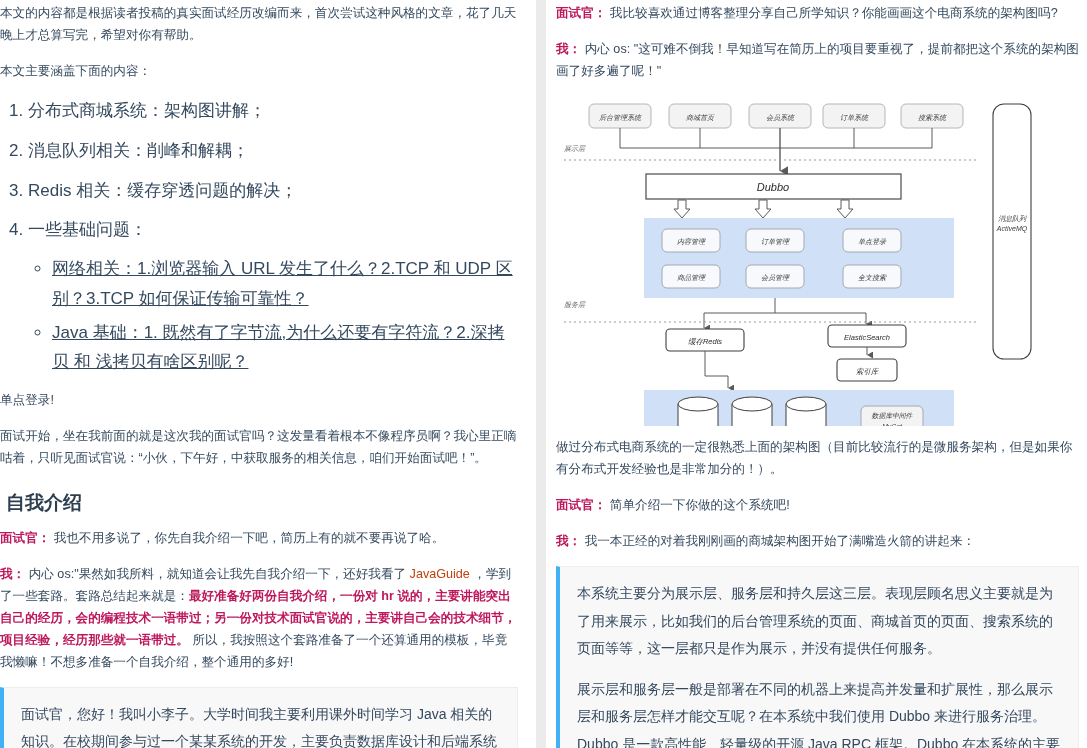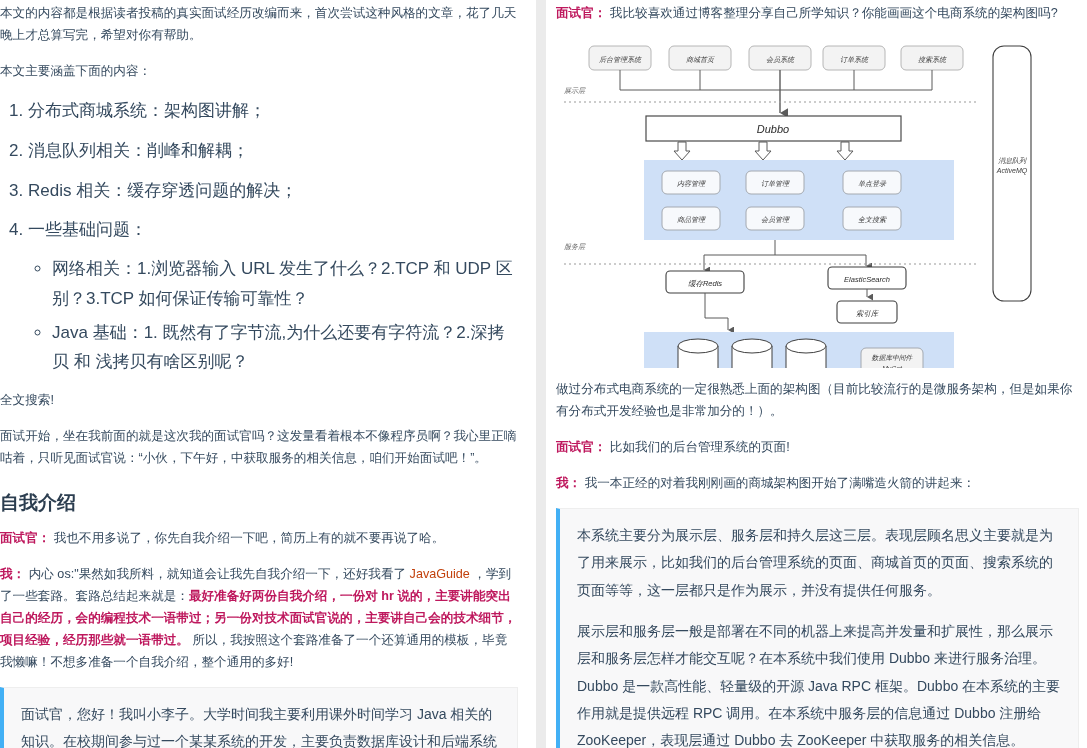--- a/index.html
+++ b/index.html
@@ -45,32 +45,34 @@
   }
   .first-p { margin-top: 2px; }
   strong { font-weight: bold; color: #be185d; }
   a.link { color: #c2410c; text-decoration: none; }
   h2 {
     font-size: 19px;
     font-weight: bold;
     color: #2c3e50;
     margin: 22px 0 11px 0;
     line-height: 1.3;
+    padding-left: 6px;
   }
   ol.main-list {
     margin: 0 0 12px 0;
     padding-left: 28px;
     font-size: 17px;
     line-height: 1.75;
   }
   ol.main-list > li { margin-bottom: 10px; }
   ul.sub-list {
     list-style-type: circle;
     margin: 9px 0 12px 0;
     padding-left: 24px;
+    text-decoration: underline;
   }
   ul.sub-list > li { margin-bottom: 4px; line-height: 1.75; }
 
   blockquote {
     margin: 4px 0 0 0;
     padding: 13px 16px 13px 17px;
     background: #f8f8f9;
     border-left: 4px solid #42b0f5;
     border-top: 1px solid #eeeeee;
     border-right: 1px solid #eeeeee;
@@ -109,21 +111,21 @@
       <li><span>Redis 相关：缓存穿透问题的解决；</span></li>
       <li>
         <span>一些基础问题：</span>
         <ul class="sub-list">
           <li><span>网络相关：1.浏览器输入 URL 发生了什么？2.TCP 和 UDP 区别？3.TCP 如何保证传输可靠性？</span></li>
           <li><span>Java 基础：1. 既然有了字节流,为什么还要有字符流？2.深拷贝 和 浅拷贝有啥区别呢？</span></li>
         </ul>
       </li>
     </ol>
 
-    <p>全文搜索!</p>
+    <p>单点登录!</p>
 
     <p>面试开始，坐在我前面的就是这次我的面试官吗？这发量看着根本不像程序员啊？我心里正嘀咕着，只听见面试官说：“小伙，下午好，中获取服务的相关信息，咱们开始面试吧！”。</p>
 
     <h2>自我介绍</h2>
 
     <p><strong>面试官：</strong><span> 我也不用多说了，你先自我介绍一下吧，简历上有的就不要再说了哈。</span></p>
 
     <p><strong>我：</strong><span> 内心 os:"果然如我所料，就知道会让我先自我介绍一下，还好我看了 </span><a class="link" href="#">JavaGuide</a><span> ，学到了一些套路。套路总结起来就是：</span><strong>最好准备好两份自我介绍，一份对 hr 说的，主要讲能突出自己的经历，会的编程技术一语带过；另一份对技术面试官说的，主要讲自己会的技术细节，项目经验，经历那些就一语带过。</strong><span> 所以，我按照这个套路准备了一个还算通用的模板，毕竟我懒嘛！不想多准备一个自我介绍，整个通用的多好!</span></p>
 
     <blockquote>
@@ -131,20 +133,21 @@
     </blockquote>
 
   </div>
 
   <div class="col-gap"></div>
 
   <div class="col col-right">
 
     <p class="first-p"><strong>面试官：</strong><span> 我比较喜欢通过博客整理分享自己所学知识？你能画画这个电商系统的架构图吗?</span></p>
 
+    <p><strong>我：</strong><span> 内心 os: "这可难不倒我！早知道写在简历上的项目要重视了，提前都把这个系统的架构图画了好多遍了呢！"</span></p>
 
     <div class="diagram-wrap">
       <svg width="520" height="330" viewBox="0 0 520 330" xmlns="http://www.w3.org/2000/svg">
         <defs>
           <marker id="arrowDown" markerWidth="7" markerHeight="7" refX="3.5" refY="6" orient="auto">
             <path d="M0,0 L7,0 L3.5,6 z" fill="#5b5b5b"></path>
           </marker>
           <marker id="arrowDown2" markerWidth="7" markerHeight="7" refX="3.5" refY="6" orient="auto">
             <path d="M0,0 L7,0 L3.5,6 z" fill="#5b5b5b"></path>
           </marker>
@@ -274,21 +277,21 @@
         <g>
           <rect x="437" y="8" width="38" height="255" rx="11" fill="#ffffff" stroke="#3f3f3f" stroke-width="1.1"></rect>
           <text x="456" y="125" font-size="7" fill="#3b3b3b" text-anchor="middle" font-family="'Liberation Sans',sans-serif">消息队列</text>
           <text x="456" y="135" font-size="7" fill="#3b3b3b" text-anchor="middle" font-family="'Liberation Sans',sans-serif">ActiveMQ</text>
         </g>
       </svg>
     </div>
 
     <p>做过分布式电商系统的一定很熟悉上面的架构图（目前比较流行的是微服务架构，但是如果你有分布式开发经验也是非常加分的！）。</p>
 
-    <p><strong>面试官：</strong><span> 比如我们的后台管理系统的页面!</span></p>
+    <p><strong>面试官：</strong><span> 简单介绍一下你做的这个系统吧!</span></p>
 
     <p><strong>我：</strong><span> 我一本正经的对着我刚刚画的商城架构图开始了满嘴造火箭的讲起来：</span></p>
 
     <blockquote>
       <p>本系统主要分为展示层、服务层和持久层这三层。表现层顾名思义主要就是为了用来展示，比如我们的后台管理系统的页面、商城首页的页面、搜索系统的页面等等，这一层都只是作为展示，并没有提供任何服务。</p>
       <p>展示层和服务层一般是部署在不同的机器上来提高并发量和扩展性，那么展示层和服务层怎样才能交互呢？在本系统中我们使用 Dubbo 来进行服务治理。Dubbo 是一款高性能、轻量级的开源 Java RPC 框架。Dubbo 在本系统的主要作用就是提供远程 RPC 调用。在本系统中服务层的信息通过 Dubbo 注册给 ZooKeeper，表现层通过 Dubbo 去 ZooKeeper 中获取服务的相关信息。Zookeeper 的作用仅仅是存放提供服务的服务器的地址和一些服务的相关</p>
     </blockquote>
 
   </div>
 </div>

